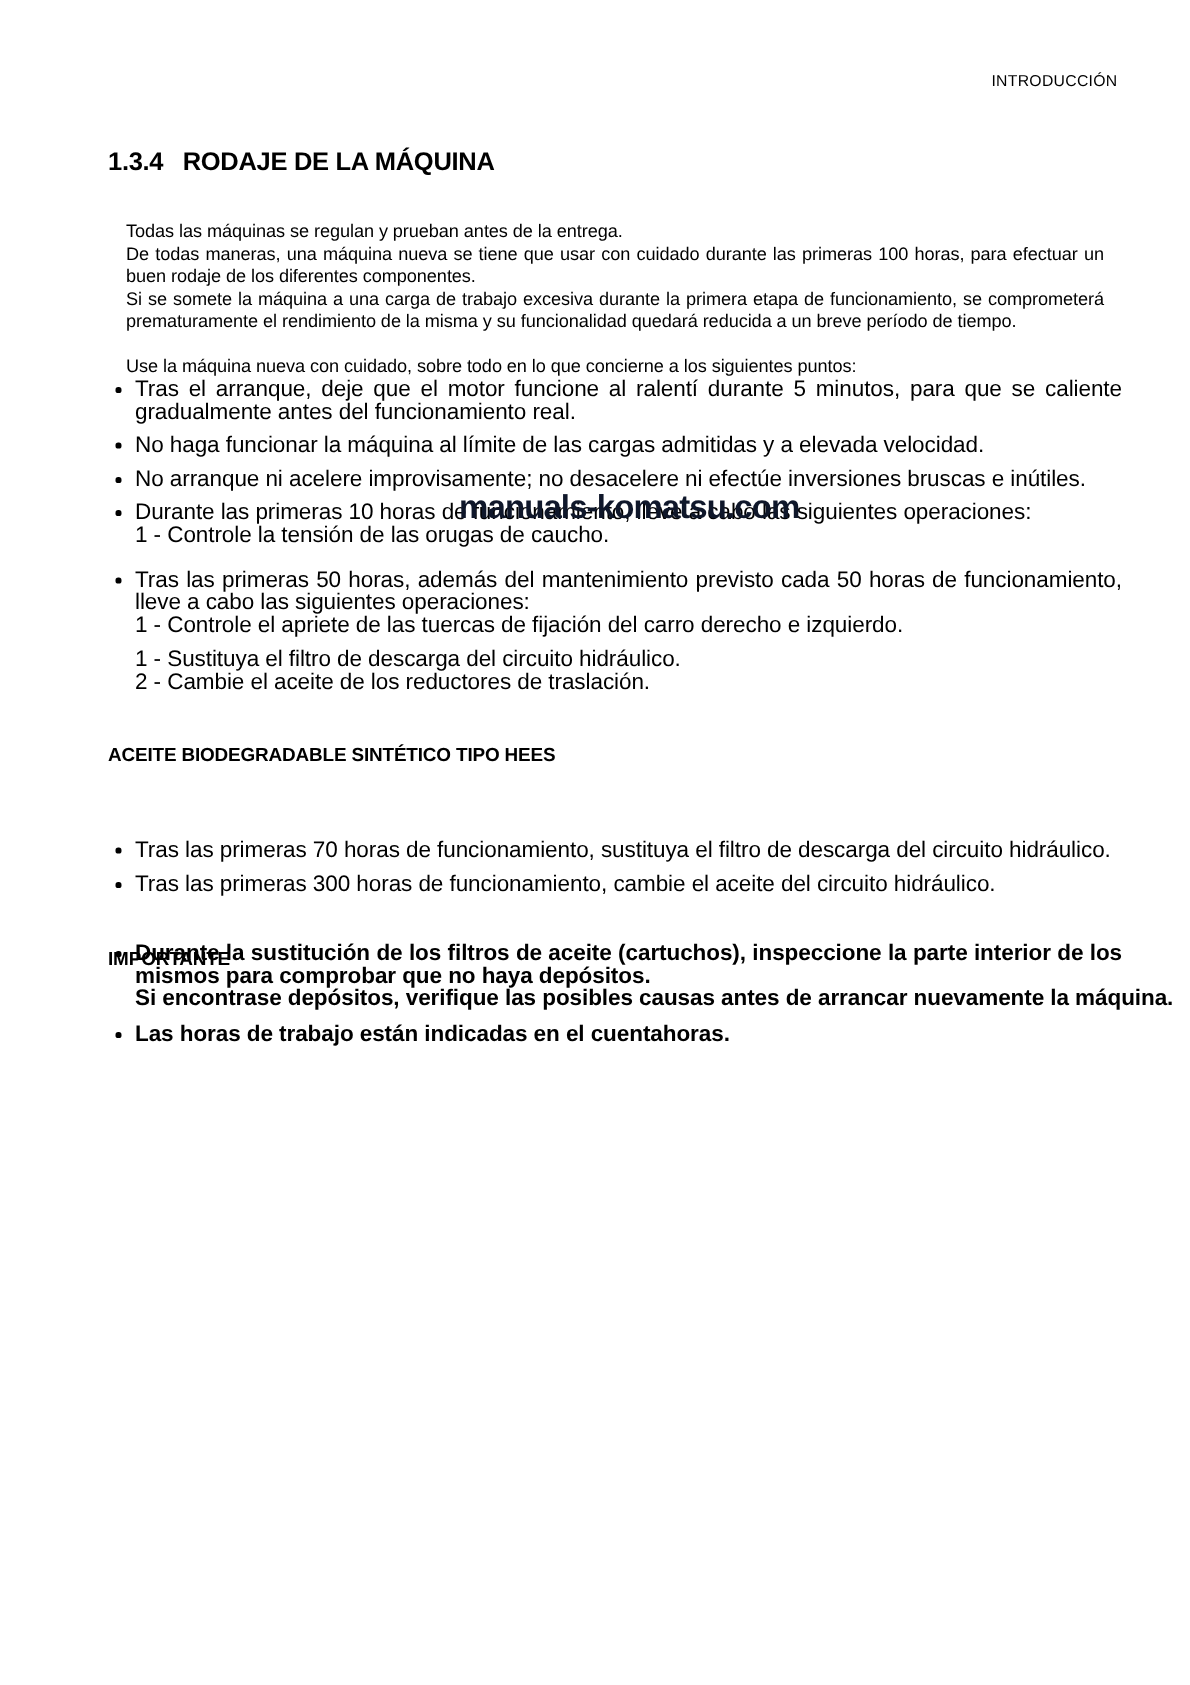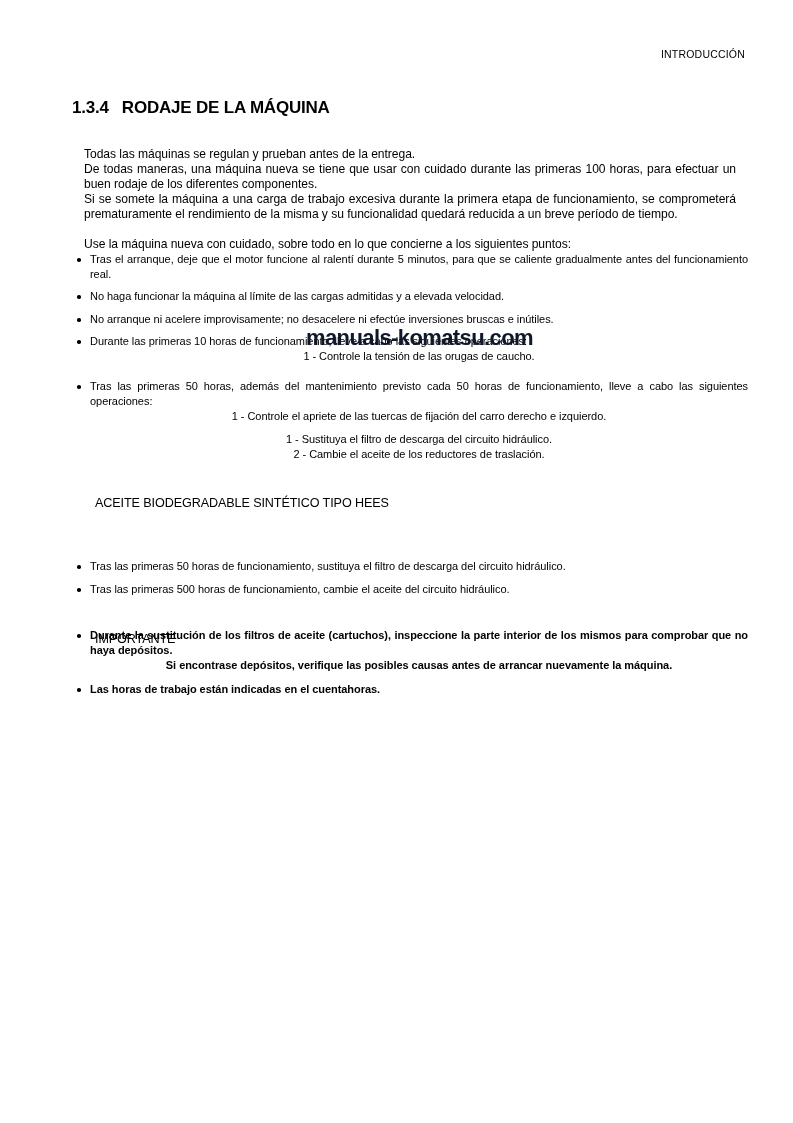--- a/index.html
+++ b/index.html
@@ -57,21 +57,21 @@
   .body-block p {
     margin: 12px;
   }
   .body-block p.nojust { text-align: left; }
 
   
   .bullet-item {
     position: absolute;
     left: 72px;
     width: 676px;
-    font-size: 11px;
+    font-size: 15px;
     line-height: 15px;
     letter-spacing: -0.05px;
   }
   .bullet-row {
     position: relative;
     padding-left: 18px;
     text-align: justify;
   }
   .bullet-row.last-line,
   .bullet-row.noj { text-align: left; }
@@ -79,33 +79,32 @@
     position: absolute;
     left: 5px;
     top: 6px;
     width: 3.5px;
     height: 3.5px;
     background: #000;
     border-radius: 50%;
   }
   .sub-line {
     padding-left: 18px;
-    text-align: center;
+    text-align: left;
     white-space: nowrap;
   }
 
   
   .sub-heading {
     position: absolute;
     left: 72px;
     font-size: 12.6px;
-    font-weight: normal;
+    font-weight: bold;
     letter-spacing: -0.1px;
     white-space: nowrap;
-    margin-left: 23px;
   }
 
   
   .bold-block {
     font-weight: bold;
   }
 
   
   .watermark {
     position: absolute;
@@ -197,28 +196,28 @@
     <div class="sub-line">1 - Sustituya el filtro de descarga del circuito hidráulico.</div>
     <div class="sub-line">2 - Cambie el aceite de los reductores de traslación.</div>
   </div>
 
   <div class="sub-heading" style="top:496px;">ACEITE BIODEGRADABLE SINTÉTICO TIPO HEES</div>
 
 
   <div class="bullet-item" style="top:559px;">
     <div class="bullet-row noj">
       <span class="bullet-dot"></span>
-      <span>Tras las primeras 50 horas de funcionamiento, sustituya el filtro de descarga del circuito hidráulico.</span>
+      <span>Tras las primeras 70 horas de funcionamiento, sustituya el filtro de descarga del circuito hidráulico.</span>
     </div>
   </div>
 
   <div class="bullet-item" style="top:582px;">
     <div class="bullet-row noj">
       <span class="bullet-dot"></span>
-      <span>Tras las primeras 500 horas de funcionamiento, cambie el aceite del circuito hidráulico.</span>
+      <span>Tras las primeras 300 horas de funcionamiento, cambie el aceite del circuito hidráulico.</span>
     </div>
   </div>
 
   <div class="sub-heading" style="top:632px;">IMPORTANTE</div>
 
   <div class="bullet-item bold-block" style="top:628px;">
     <div class="bullet-row">
       <span class="bullet-dot"></span>
       <span>Durante la sustitución de los filtros de aceite (cartuchos), inspeccione la parte interior de los mismos para comprobar que no haya depósitos.</span>
     </div>

